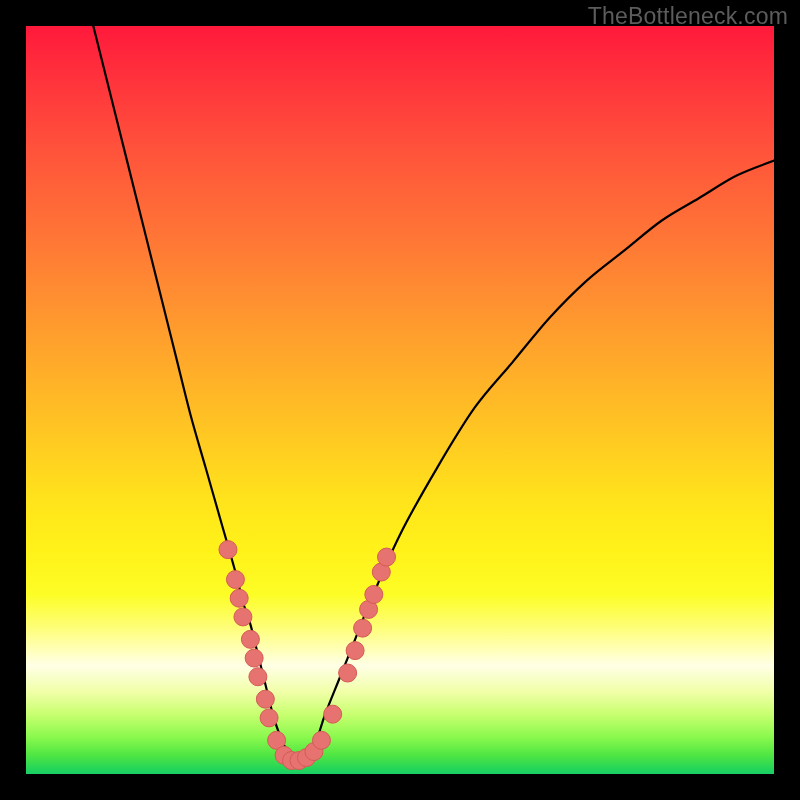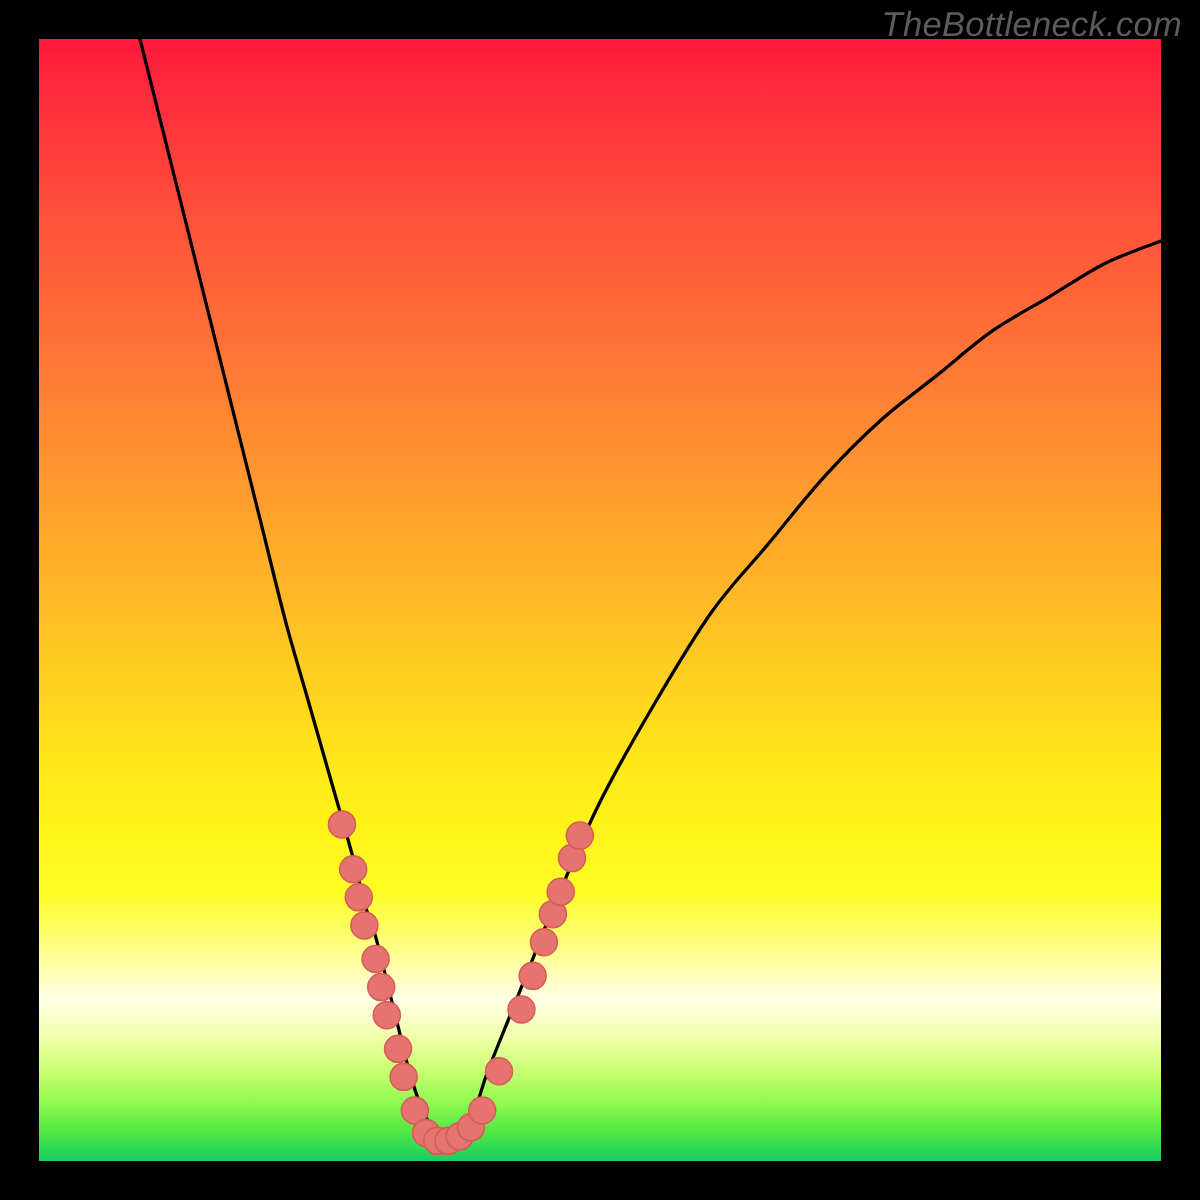--- a/index.html
+++ b/index.html
@@ -64,21 +64,20 @@
     height: 100%;
   }
   .watermark {
     position: absolute;
     top: 3px;
     right: 12px;
     color: #5c5c5c;
     font-size: 23px;
     font-weight: 500;
     letter-spacing: 0.2px;
-    font-style: italic;
   }
 </style>
 </head>
 <body>
 
 <div class="frame">
   <div class="plot-area">
     <div class="gradient"></div>
     <svg class="svg-layer" viewBox="0 0 748 748" preserveAspectRatio="none">
       <g id="curve-group">

